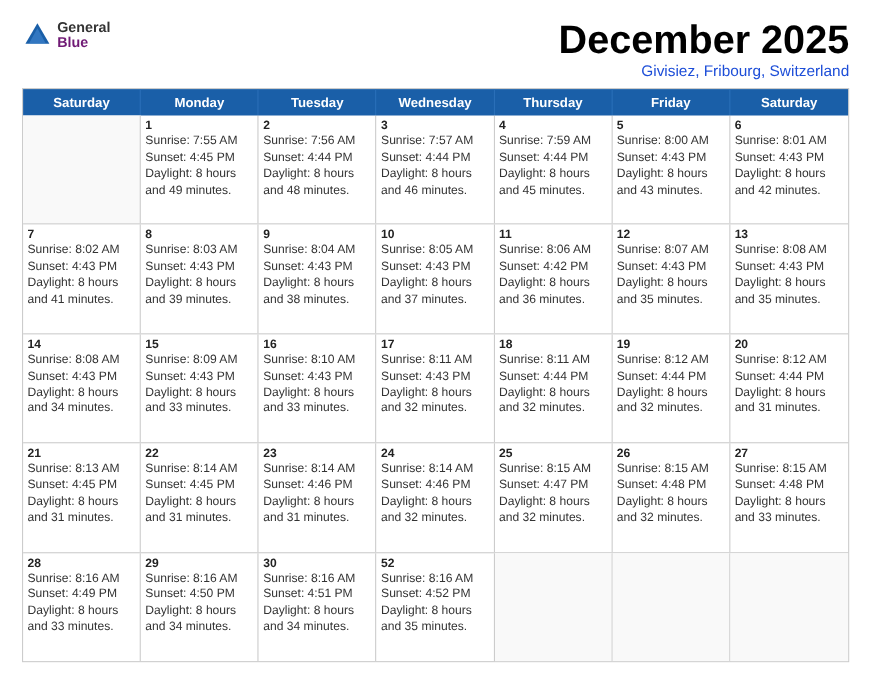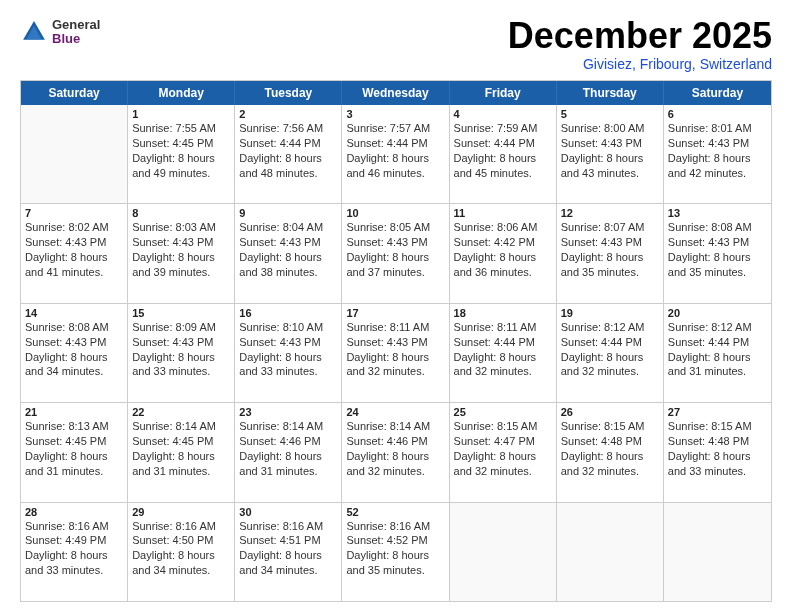--- a/index.html
+++ b/index.html
@@ -130,22 +130,22 @@
       <div class="location">Givisiez, Fribourg, Switzerland</div>
     </div>
   </div>
 
   <div class="calendar">
     <div class="cal-header" id="cal-header">
         <div class="cal-header-cell">Saturday</div>
         <div class="cal-header-cell">Monday</div>
         <div class="cal-header-cell">Tuesday</div>
         <div class="cal-header-cell">Wednesday</div>
+        <div class="cal-header-cell">Thursday</div>
         <div class="cal-header-cell">Friday</div>
-        <div class="cal-header-cell">Thursday</div>
         <div class="cal-header-cell">Saturday</div>
       </div>
     <div class="cal-body" id="cal-body">
         <div class="cal-row">
           <div class="cal-cell empty"></div>
           <div class="cal-cell">
             <div class="day-num">1</div>
             <div class="cell-text" style="white-space: pre-line;">Sunrise: 7:55 AM
 Sunset: 4:45 PM
 Daylight: 8 hours and 49 minutes.</div>

